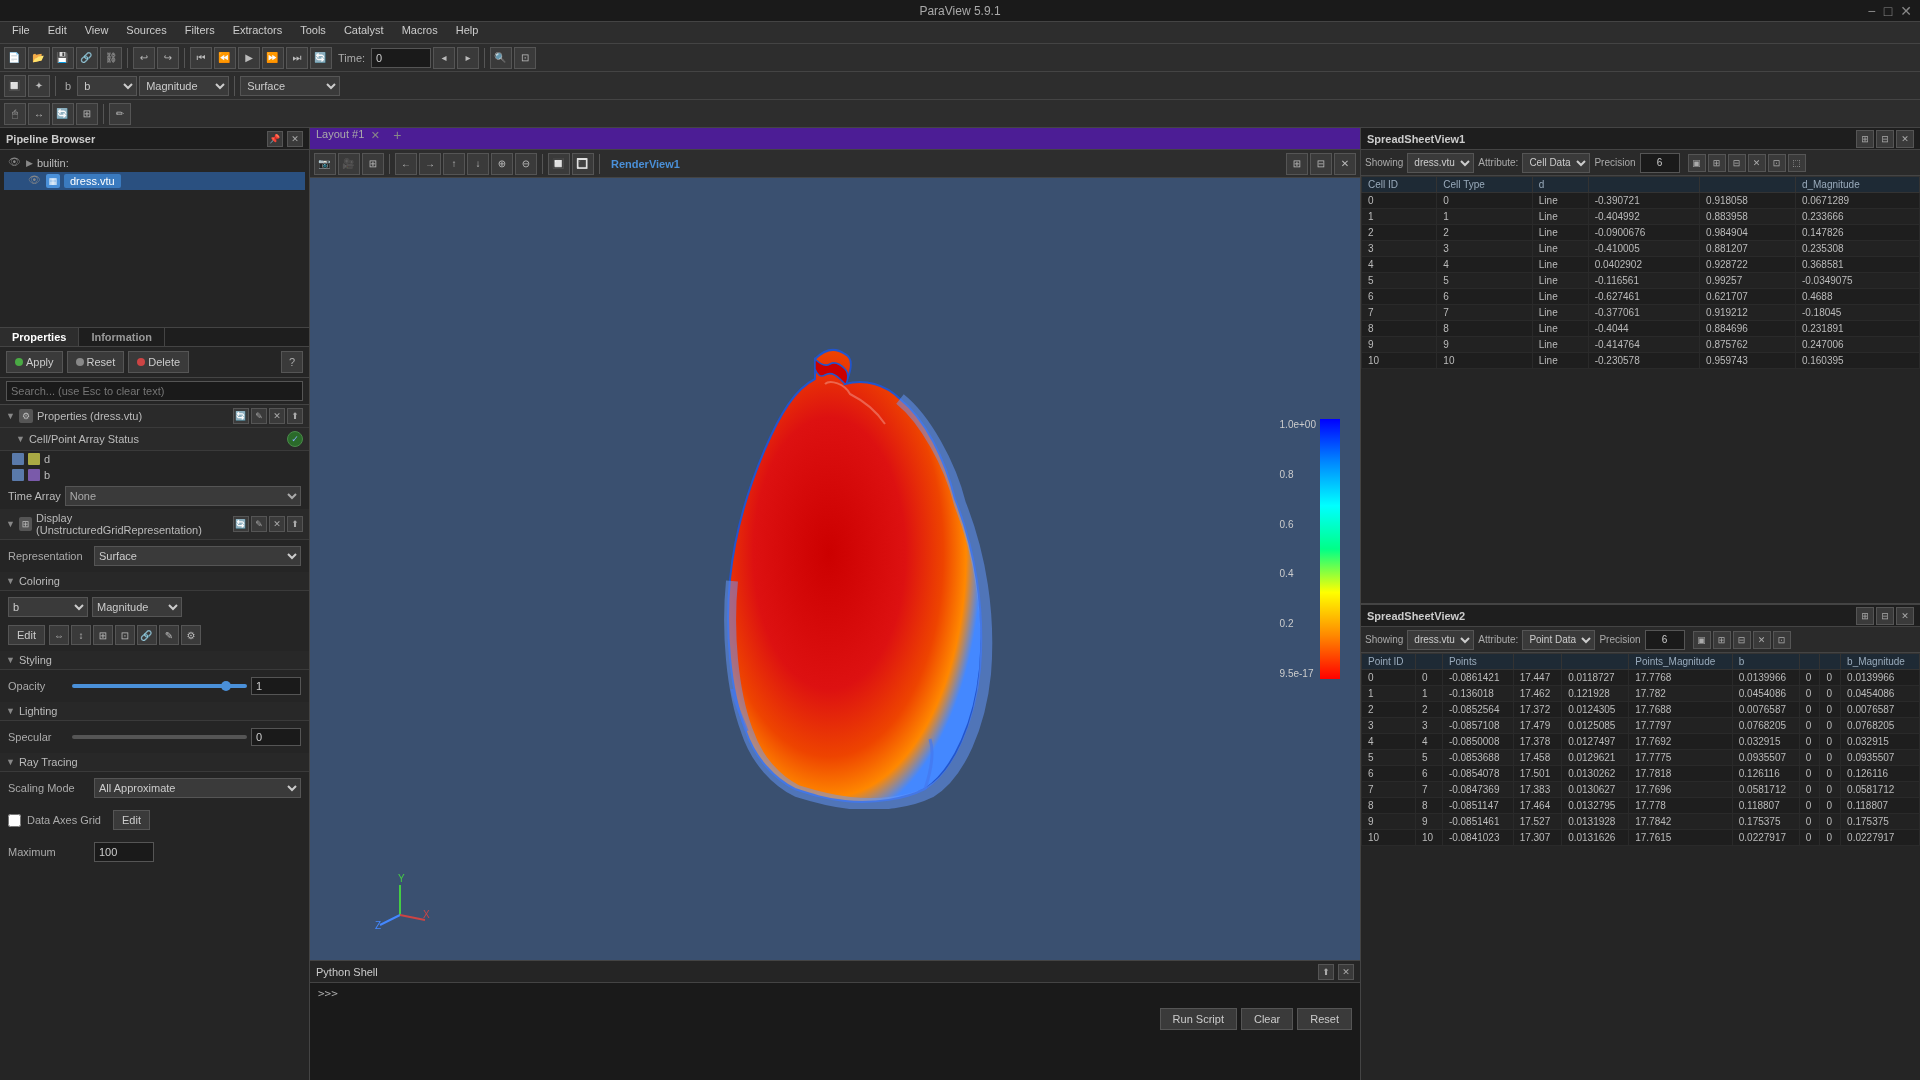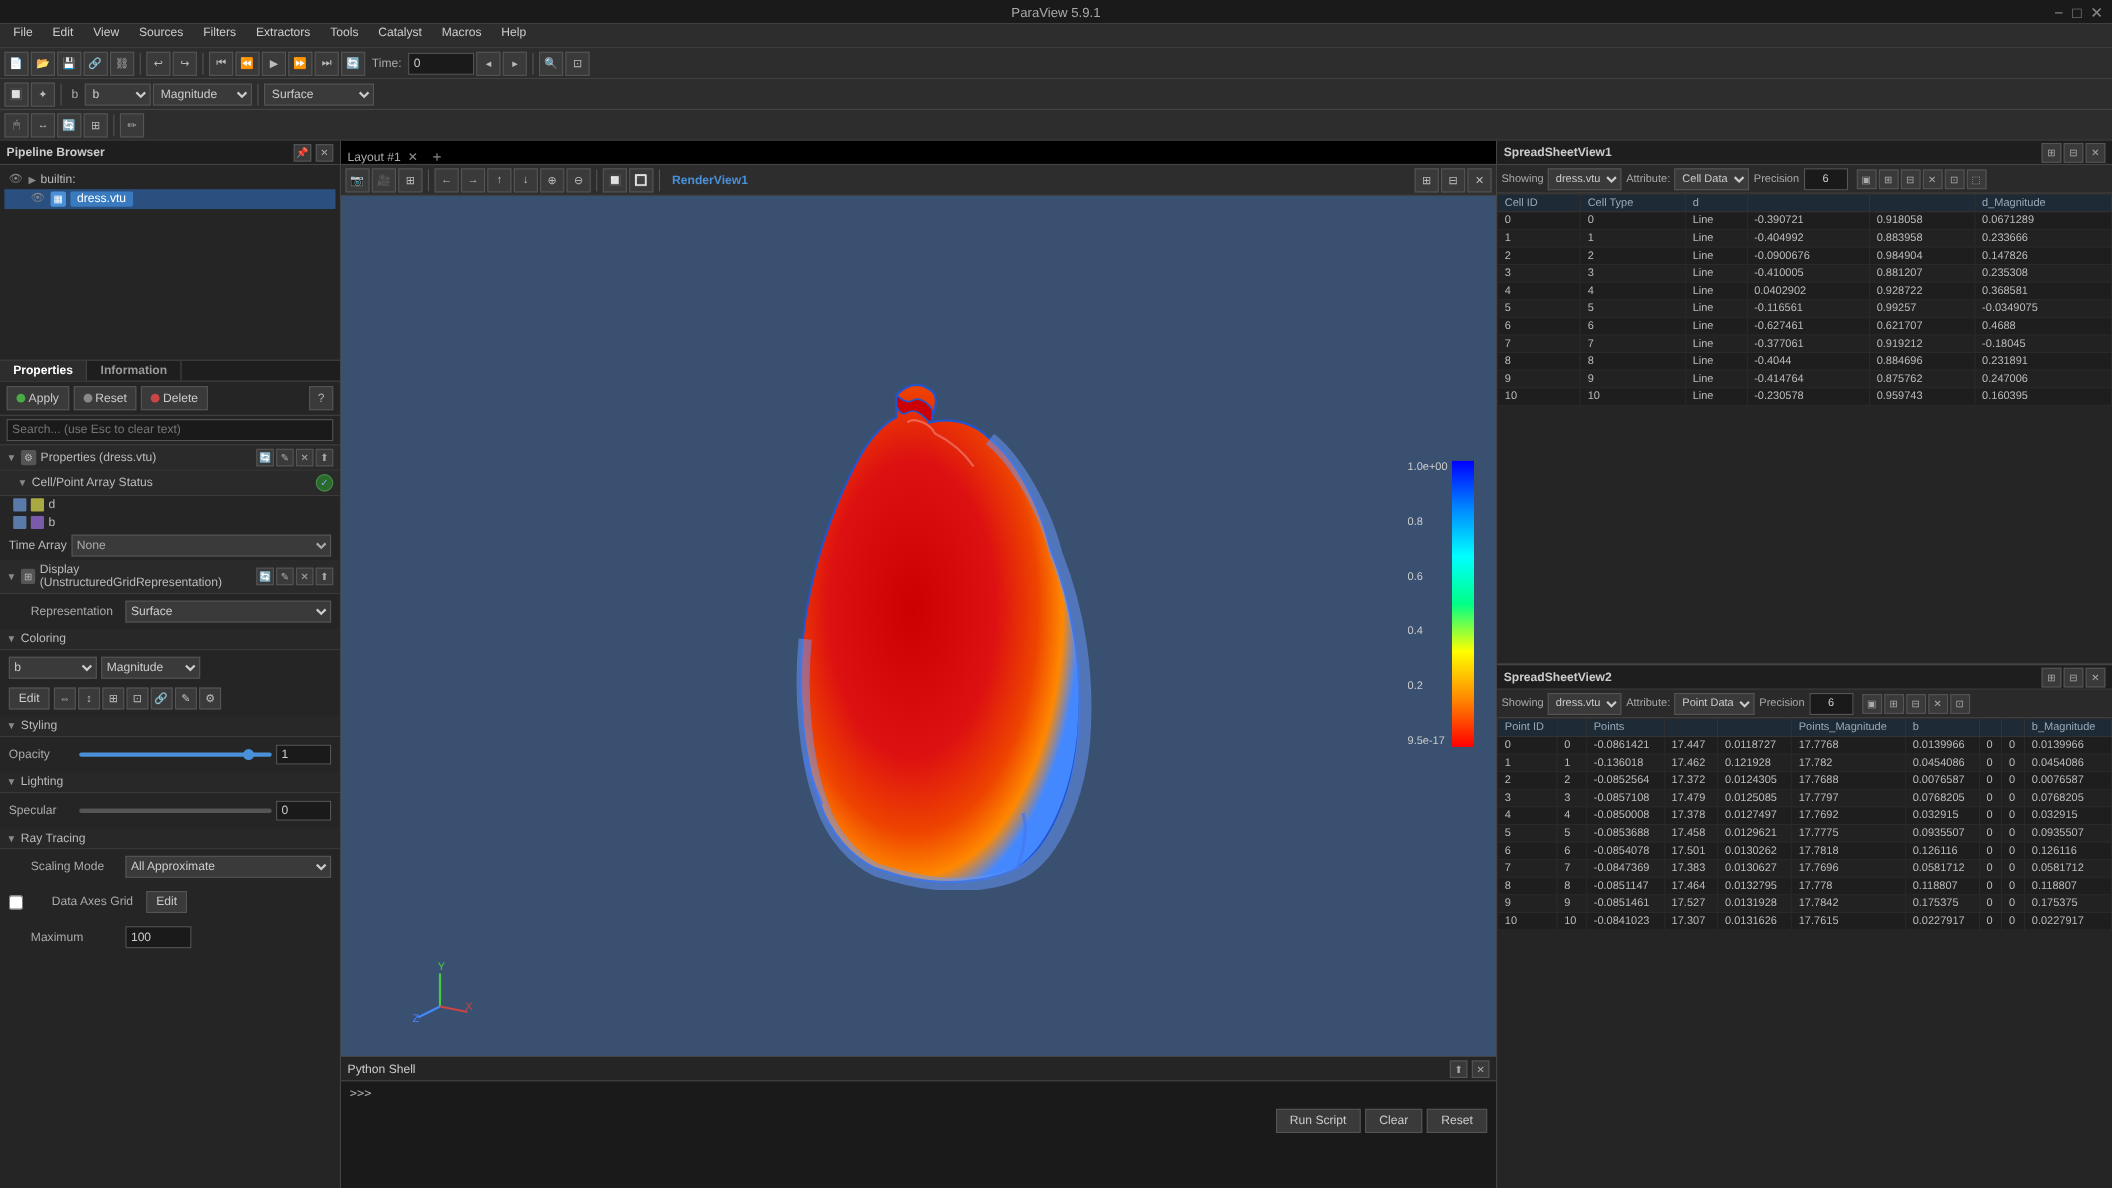--- a/index.html
+++ b/index.html
@@ -341,21 +341,20 @@
     .display-row {
       display: flex;
       align-items: center;
       padding: 2px 0;
       gap: 6px;
     }
     .display-label {
       color: #aaa;
       font-size: 11px;
       min-width: 80px;
-      margin-left: 20px;
     }
     .display-select {
       height: 20px;
       background: #3a3a3a;
       border: 1px solid #555;
       color: #ccc;
       font-size: 11px;
       flex: 1;
     }
 
@@ -457,23 +456,23 @@
     #center-panel {
       flex: 1;
       display: flex;
       flex-direction: column;
       background: #2a2a2a;
       min-width: 0;
     }
 
     #layout-bar {
       height: 22px;
-      background: #000000;
-      display: flex;
-      align-items: flex-end;
+      background: #4c1d95;
+      display: flex;
+      align-items: flex-start;
       padding: 0 6px;
       border-bottom: 1px solid #444;
       gap: 4px;
     }
     .layout-label {
       color: #aaa;
       font-size: 11px;
     }
     .layout-close {
       width: 14px;

